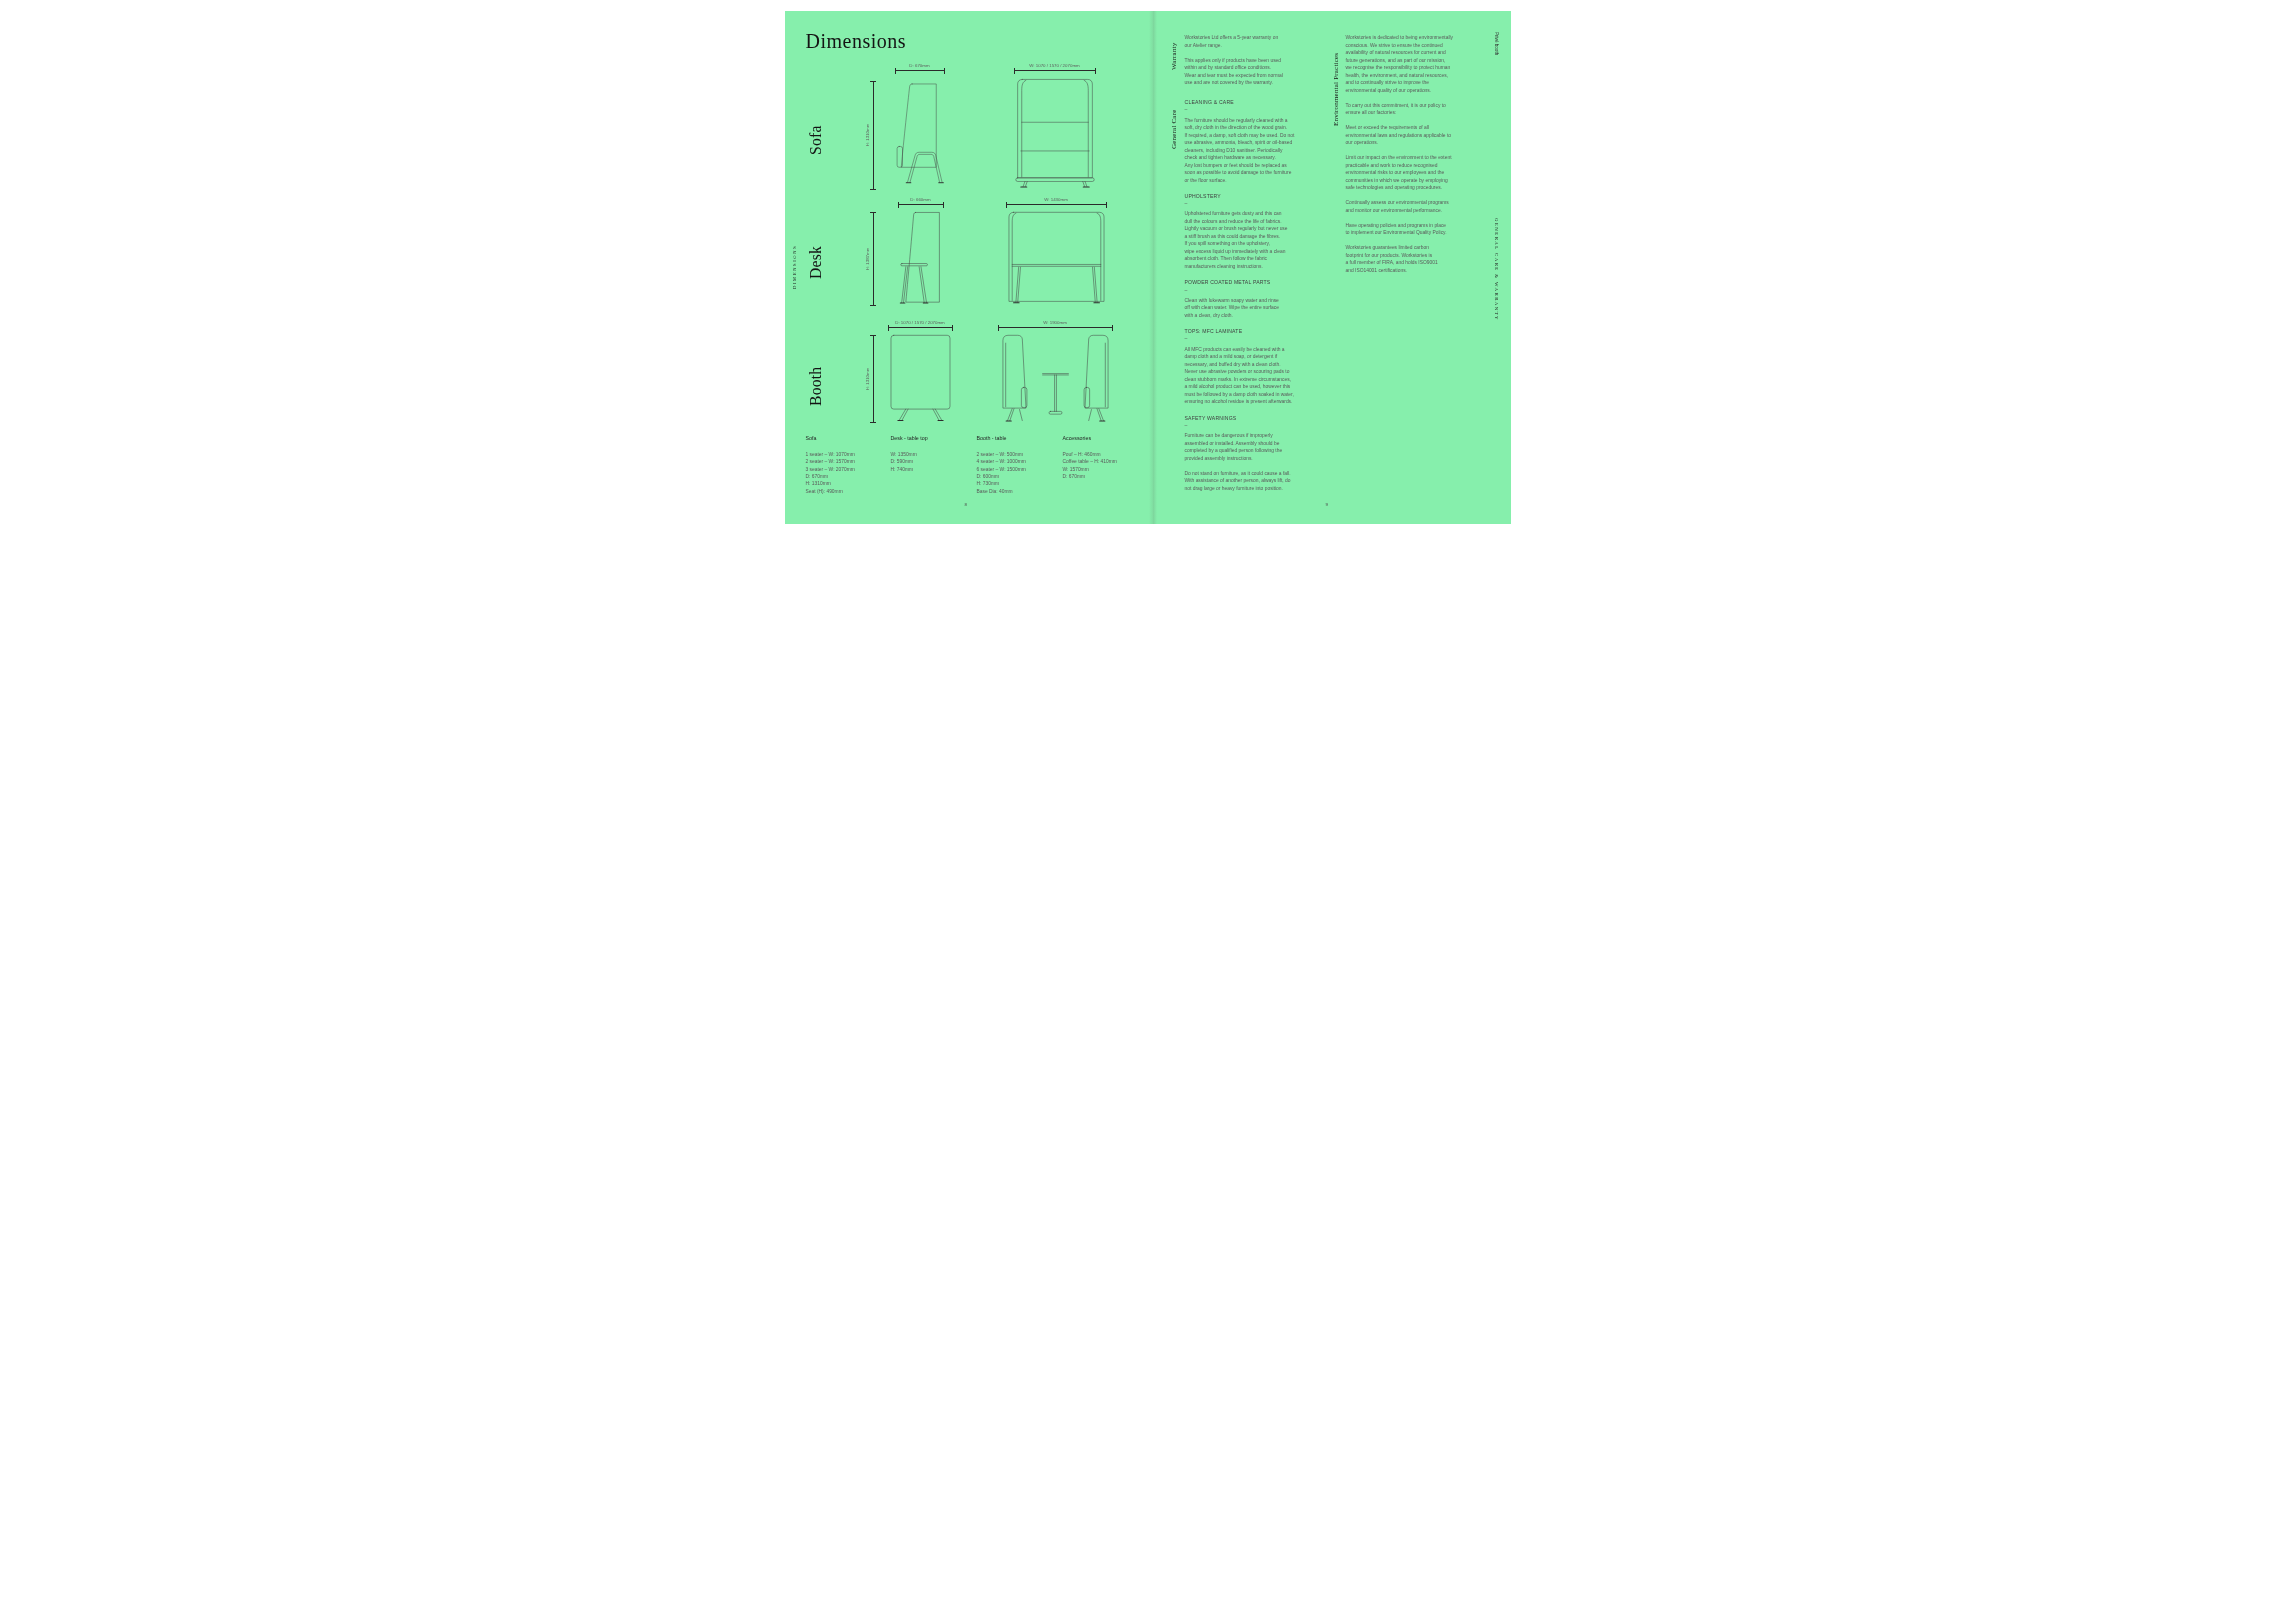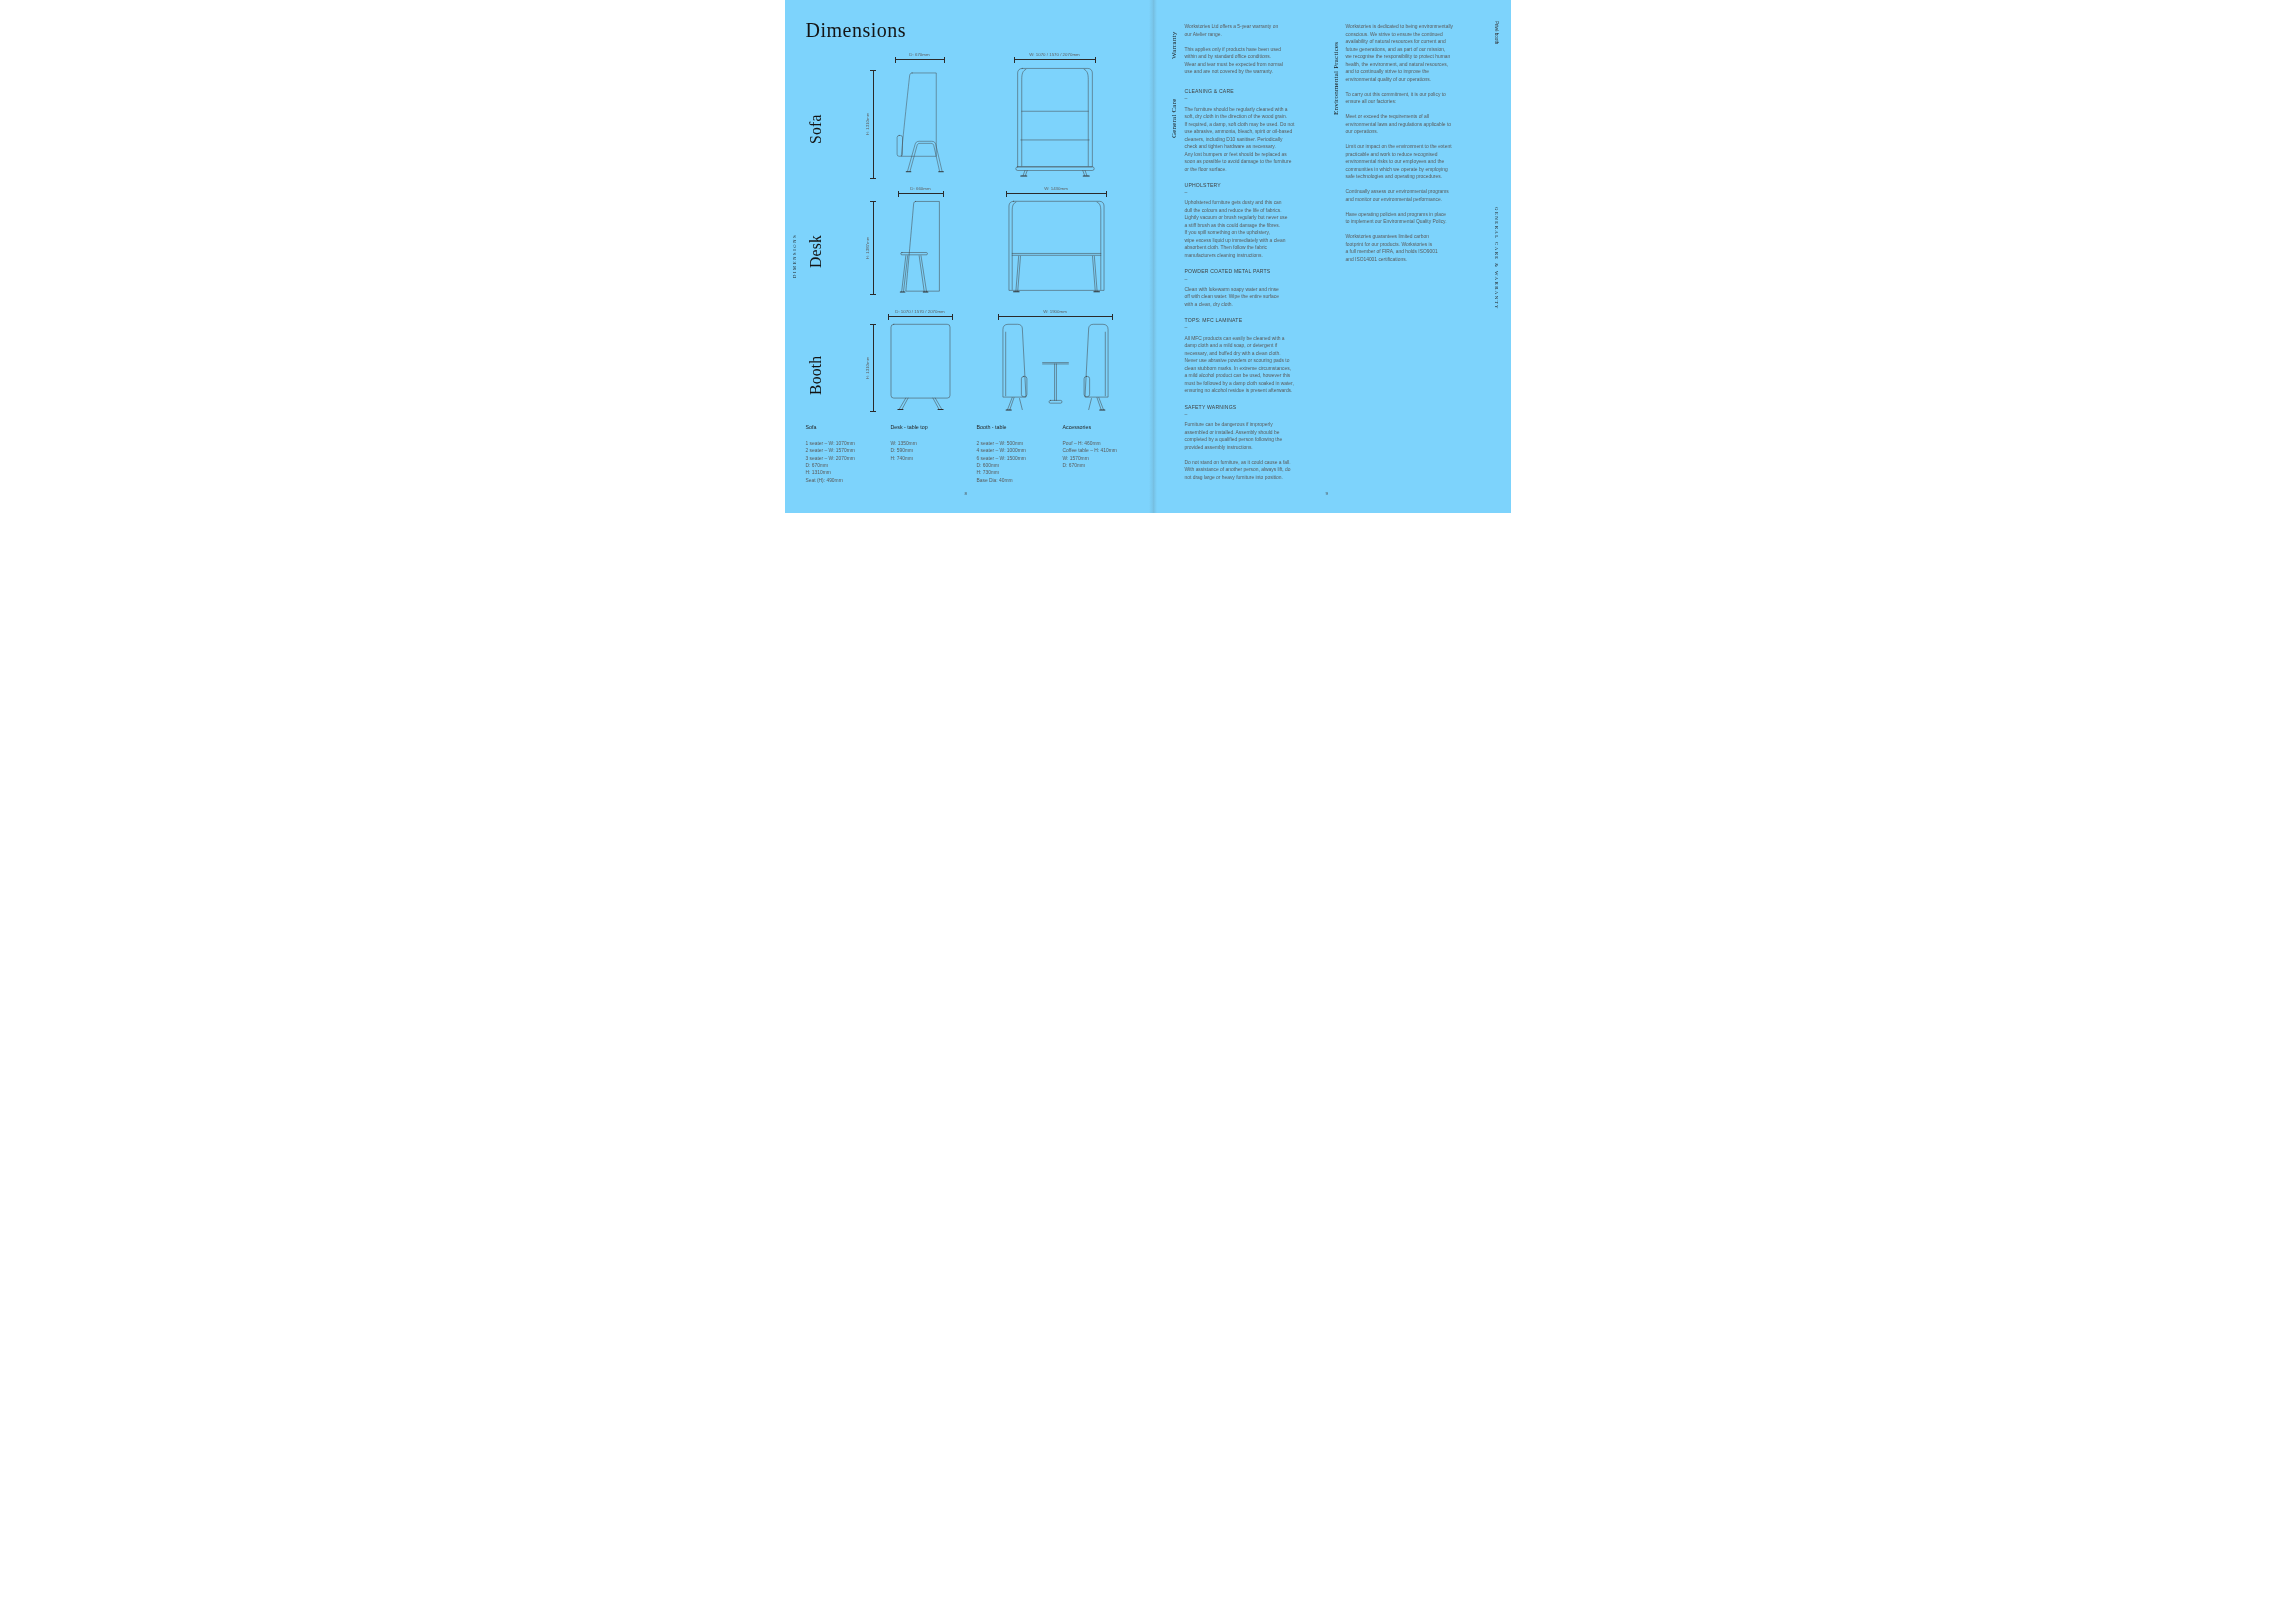--- a/index.html
+++ b/index.html
@@ -1,20 +1,20 @@
 <!DOCTYPE html>
 <html style="font-size:7.4px"><head>
 <meta charset="utf-8">
 <style>
   * { margin:0; padding:0; box-sizing:border-box; }
   html,body { background:#ffffff; }
   body { font-family:"Liberation Sans","DejaVu Sans",sans-serif; }
   #canvas {
     position:relative; width:726px; height:513px;
-    background:#7dd3fc; overflow:hidden; margin:0 auto;
+    background:#86efac; overflow:hidden; margin:11px auto;
     color:#4e4e4e;
   }
   .serif { font-family:"Liberation Serif","DejaVu Serif",serif; }
 
   
   .vtext-ccw { position:absolute; transform:rotate(-90deg); transform-origin:left top; white-space:nowrap; }
   .vtext-cw  { position:absolute; transform:rotate(90deg);  transform-origin:left top; white-space:nowrap; }
 
   
   .page-title { position:absolute; left:21px; top:18.5px; font-size:20px; font-weight:400; color:#141414; letter-spacing:0.5px; }

